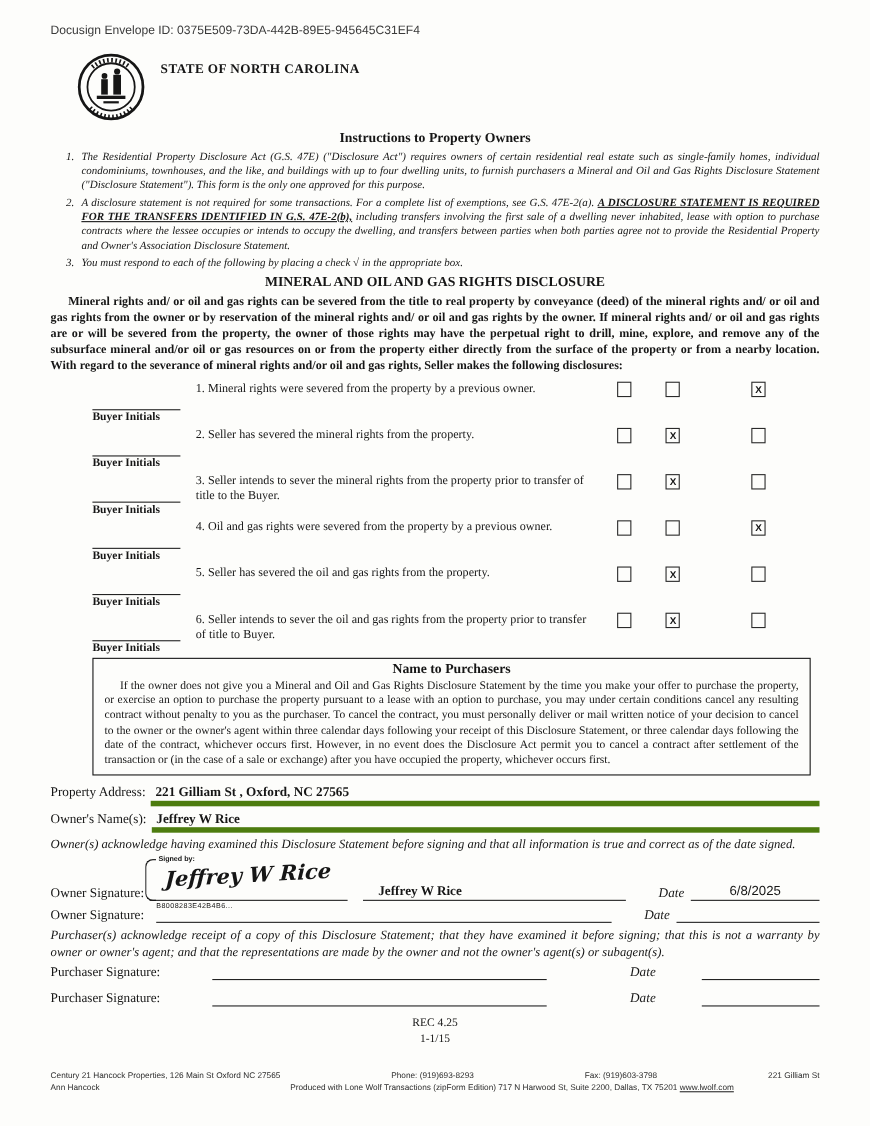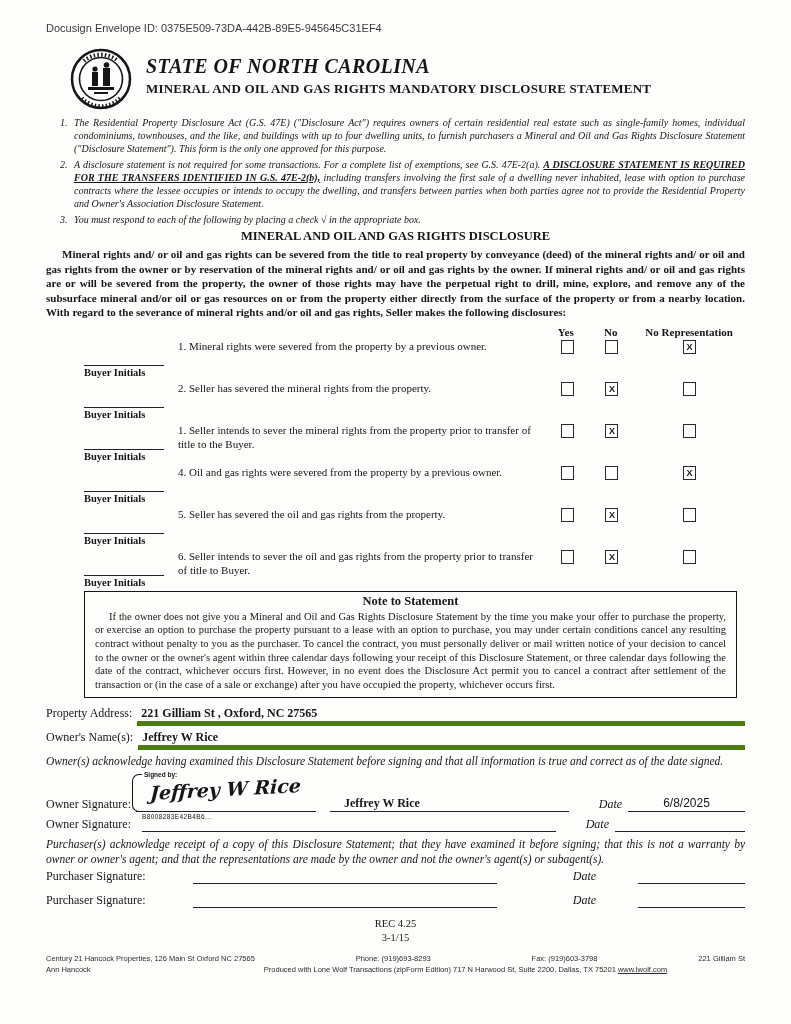--- a/index.html
+++ b/index.html
@@ -3,21 +3,21 @@
 <meta charset="utf-8">
 <style>
   html,body{margin:0;padding:0;background:#e8e8e8;}
   .page{position:relative;width:791px;height:1024px;background:#fdfdfb;color:#161616;
         font-family:"Liberation Serif",serif;overflow:hidden;box-sizing:border-box;
         padding:22px 46px 8px 46px;}
   .envelope{font:11px "Liberation Sans",sans-serif;color:#3a3a3a;margin-bottom:14px;}
   .hdr{display:flex;gap:14px;margin-left:24px;margin-bottom:2px;}
   .seal{flex:0 0 auto;}
   .titles{padding-top:7px;}
-  .t1{font-size:20px;font-weight:bold;letter-spacing:.4px;font-style:italic;}
+  .t1{font-size:12px;font-weight:bold;letter-spacing:.4px;}
   .t2{font-size:13px;font-weight:bold;letter-spacing:.2px;margin-top:3px;}
   .sec-head{text-align:center;font-weight:bold;font-size:12.5px;margin:3px 0 3px;}
   ol.instr{margin:0;padding-left:24px;font-size:10px;line-height:1.3;text-align:justify;font-style:italic;}
   ol.instr li{margin-bottom:3px;padding-left:4px;}
   .bold-ul{font-weight:bold;text-decoration:underline;}
   .intro{font-weight:bold;font-size:11px;line-height:1.32;text-align:justify;text-indent:16px;margin:2px 0 6px;}
   .disc{margin-left:38px;font-size:11px;}
   .disc-head{display:flex;font-weight:bold;margin-bottom:1px;}
   .sp{width:460px;}
   .c-yes{width:45px;text-align:center;}
@@ -48,21 +48,21 @@
   .ds-id{position:absolute;left:6px;bottom:-9px;font:6.5px "Liberation Sans",sans-serif;letter-spacing:.4px;}
   .printed{width:250px;border-bottom:1px solid #222;font-weight:bold;padding-left:14px;margin-right:30px;}
   .blankline{flex:1;border-bottom:1px solid #222;margin:0 30px 0 6px;min-height:14px;}
   .dt{white-space:nowrap;padding-right:6px;font-style:italic;}
   .dateline{width:130px;border-bottom:1px solid #222;text-align:center;
       font:12px "Liberation Sans",sans-serif;padding-bottom:1px;}
   .psigrow{display:flex;align-items:flex-end;font-size:12px;margin-bottom:9px;gap:36px;}
   .psig-line{width:370px;border-bottom:1px solid #222;margin:0 40px 0 6px;min-height:14px;}
   .rec{position:relative;text-align:center;font-size:10.5px;line-height:1.35;margin-top:2px;}
   .foot{display:flex;justify-content:space-between;align-items:flex-end;
-      font:7.5px "Liberation Sans",sans-serif;color:#2c2c2c;margin-top:8px;}
+      font:7.5px "Liberation Sans",sans-serif;color:#2c2c2c;margin-top:20px;}
   .foot2{display:flex;font:7.5px "Liberation Sans",sans-serif;color:#2c2c2c;margin-top:2px;}
   .foot2 .lw{flex:1;text-align:center;}
   .uline{text-decoration:underline;}
 </style>
 </head>
 <body>
 
 <div class="page">
 
   <div class="envelope">Docusign Envelope ID: 0375E509-73DA-442B-89E5-945645C31EF4</div>
@@ -77,41 +77,35 @@
         <rect x="22" y="24" width="6" height="14" fill="#161616"></rect>
         <rect x="33" y="20" width="7" height="18" fill="#161616"></rect>
         <circle cx="25" cy="21" r="2.6" fill="#161616"></circle>
         <circle cx="36.5" cy="17" r="2.8" fill="#161616"></circle>
         <rect x="18" y="39" width="26" height="3" fill="#161616"></rect>
         <rect x="24" y="44" width="14" height="2" fill="#161616"></rect>
       </svg>
     </div>
     <div class="titles">
       <div class="t1">STATE OF NORTH CAROLINA</div>
-      <div class="t2">MINERAL AND OIL AND GAS RIGHTS MANDATORY DISCLOSURE STATEMENT</div>
-    </div>
-  </div>
-
+    </div>
+  </div>
+
+  <div class="sec-head">Instructions to Property Owners</div>
 
   <ol class="instr">
     <li>The Residential Property Disclosure Act (G.S. 47E) ("Disclosure Act") requires owners of certain residential real estate such as single-family homes, individual condominiums, townhouses, and the like, and buildings with up to four dwelling units, to furnish purchasers a Mineral and Oil and Gas Rights Disclosure Statement ("Disclosure Statement"). This form is the only one approved for this purpose.</li>
     <li><span>A disclosure statement is not required for some transactions. For a complete list of exemptions, see G.S. 47E-2(a). </span><span class="bold-ul">A DISCLOSURE STATEMENT IS REQUIRED FOR THE TRANSFERS IDENTIFIED IN G.S. 47E-2(b),</span><span> including transfers involving the first sale of a dwelling never inhabited, lease with option to purchase contracts where the lessee occupies or intends to occupy the dwelling, and transfers between parties when both parties agree not to provide the Residential Property and Owner's Association Disclosure Statement.</span></li>
     <li>You must respond to each of the following by placing a check √ in the appropriate box.</li>
   </ol>
 
   <div class="sec-head">MINERAL AND OIL AND GAS RIGHTS DISCLOSURE</div>
   <div class="intro">Mineral rights and/ or oil and gas rights can be severed from the title to real property by conveyance (deed) of the mineral rights and/ or oil and gas rights from the owner or by reservation of the mineral rights and/ or oil and gas rights by the owner. If mineral rights and/ or oil and gas rights are or will be severed from the property, the owner of those rights may have the perpetual right to drill, mine, explore, and remove any of the subsurface mineral and/or oil or gas resources on or from the property either directly from the surface of the property or from a nearby location. With regard to the severance of mineral rights and/or oil and gas rights, Seller makes the following disclosures:</div>
 
   <div class="disc">
-    <div class="disc-head">
-      <div class="sp"></div>
-      <div class="c-yes">Yes</div>
-      <div class="c-no">No</div>
-      <div class="c-nr">No Representation</div>
-    </div>
     <div id="disc-rows">
         <div class="disc-row">
       <div class="initials">
         <div class="init-label">Buyer Initials</div>
       </div>
       <div class="stmt">1. Mineral rights were severed from the property by a previous owner.</div>
       <div class="c-yes cbc"><span class="cb"></span></div>
       <div class="c-no cbc"><span class="cb"></span></div>
       <div class="c-nr cbc"><span class="cb checked">X</span></div>
     </div>
@@ -121,21 +115,21 @@
       </div>
       <div class="stmt">2. Seller has severed the mineral rights from the property.</div>
       <div class="c-yes cbc"><span class="cb"></span></div>
       <div class="c-no cbc"><span class="cb checked">X</span></div>
       <div class="c-nr cbc"><span class="cb"></span></div>
     </div>
         <div class="disc-row">
       <div class="initials">
         <div class="init-label">Buyer Initials</div>
       </div>
-      <div class="stmt">1. Seller intends to sever the mineral rights from the property prior to transfer of title to the Buyer.</div>
+      <div class="stmt">3. Seller intends to sever the mineral rights from the property prior to transfer of title to the Buyer.</div>
       <div class="c-yes cbc"><span class="cb"></span></div>
       <div class="c-no cbc"><span class="cb checked">X</span></div>
       <div class="c-nr cbc"><span class="cb"></span></div>
     </div>
         <div class="disc-row">
       <div class="initials">
         <div class="init-label">Buyer Initials</div>
       </div>
       <div class="stmt">4. Oil and gas rights were severed from the property by a previous owner.</div>
       <div class="c-yes cbc"><span class="cb"></span></div>
@@ -157,21 +151,21 @@
       </div>
       <div class="stmt">6. Seller intends to sever the oil and gas rights from the property prior to transfer of title to Buyer.</div>
       <div class="c-yes cbc"><span class="cb"></span></div>
       <div class="c-no cbc"><span class="cb checked">X</span></div>
       <div class="c-nr cbc"><span class="cb"></span></div>
     </div>
       </div>
   </div>
 
   <div class="notebox">
-    <div class="note-title">Note to Statement</div>
+    <div class="note-title">Name to Purchasers</div>
     <div class="note-body">If the owner does not give you a Mineral and Oil and Gas Rights Disclosure Statement by the time you make your offer to purchase the property, or exercise an option to purchase the property pursuant to a lease with an option to purchase, you may under certain conditions cancel any resulting contract without penalty to you as the purchaser. To cancel the contract, you must personally deliver or mail written notice of your decision to cancel to the owner or the owner's agent within three calendar days following your receipt of this Disclosure Statement, or three calendar days following the date of the contract, whichever occurs first. However, in no event does the Disclosure Act permit you to cancel a contract after settlement of the transaction or (in the case of a sale or exchange) after you have occupied the property, whichever occurs first.</div>
   </div>
 
   <div class="frow">
     <span class="flabel">Property Address:</span>
     <span class="fill">221 Gilliam St , Oxford, NC  27565</span>
   </div>
   <div class="frow">
     <span class="flabel">Owner's Name(s):</span>
     <span class="fill">Jeffrey W Rice</span>
@@ -209,21 +203,21 @@
   </div>
   <div class="psigrow">
     <span class="flabel">Purchaser Signature:</span>
     <span class="psig-line"></span>
     <span class="dt">Date</span>
     <span class="dateline"></span>
   </div>
 
   <div class="rec">
     <div>REC 4.25</div>
-    <div>3-1/15</div>
+    <div>1-1/15</div>
   </div>
 
   <div class="foot">
     <span>Century 21 Hancock Properties, 126 Main St Oxford NC 27565</span>
     <span>Phone: (919)693-8293</span>
     <span>Fax: (919)603-3798</span>
     <span>221 Gilliam St</span>
   </div>
   <div class="foot2">
     <span style="width:140px;">Ann Hancock</span>

